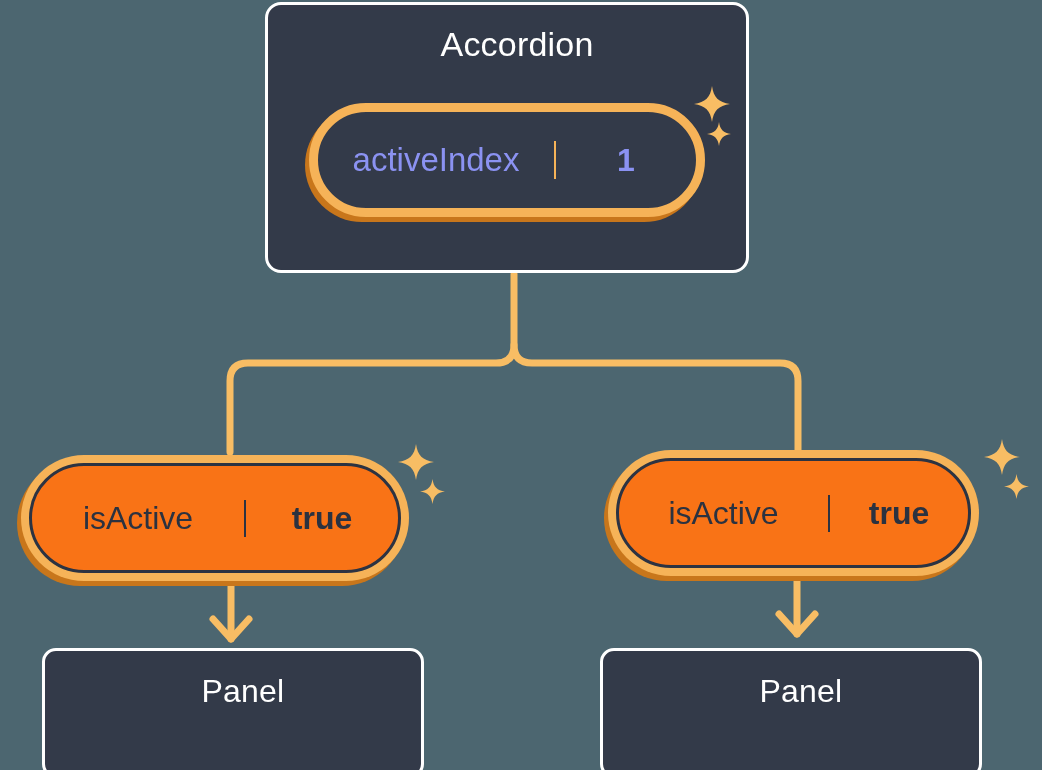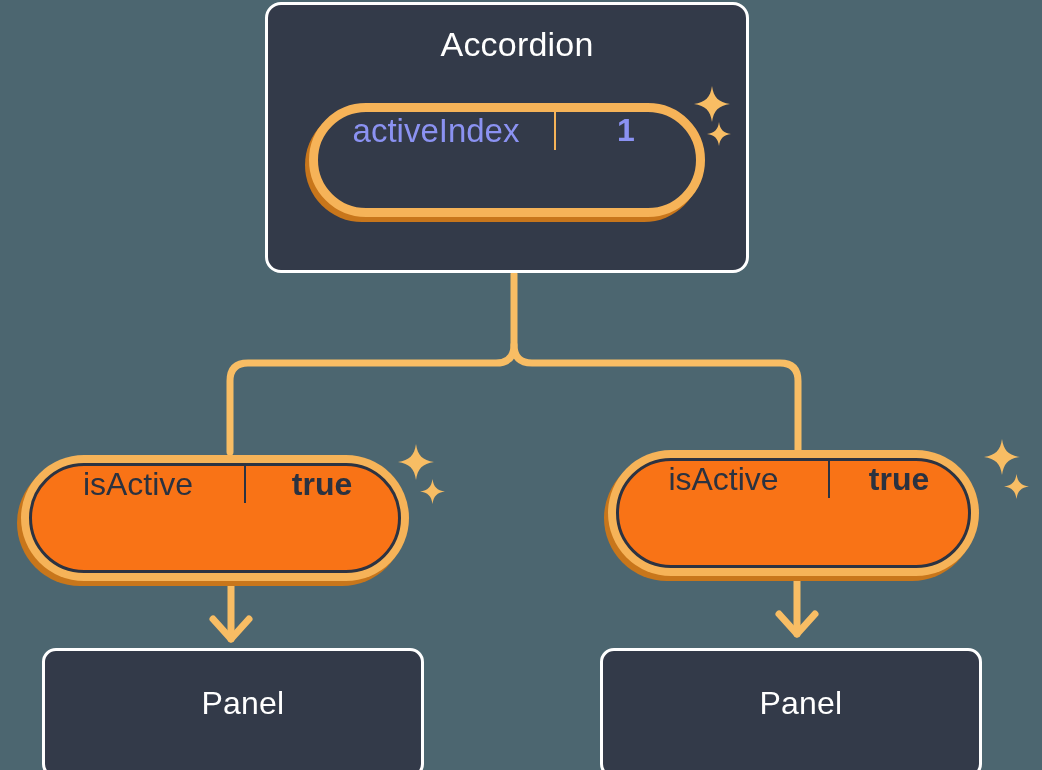--- a/index.html
+++ b/index.html
@@ -62,30 +62,30 @@
 
   
   .panel-node {
     width: 382px;
     height: 130px;
     top: 648px;
   }
   #node-panel-left  { left: 42px; }
   #node-panel-right { left: 600px; }
   .panel-node .comp-title {
-    margin-top: 34px;
+    margin-top: 22px;
     font-size: 32px;
   }
 
   
   .state-pill {
     position: absolute;
     z-index: 3;
     display: flex;
-    align-items: flex-start;
+    align-items: center;
     box-sizing: border-box;
     border-radius: 999px;
     
   }
   .pill-key, .pill-val {
     display: flex;
     align-items: center;
     justify-content: center;
     white-space: nowrap;
     box-sizing: border-box;

